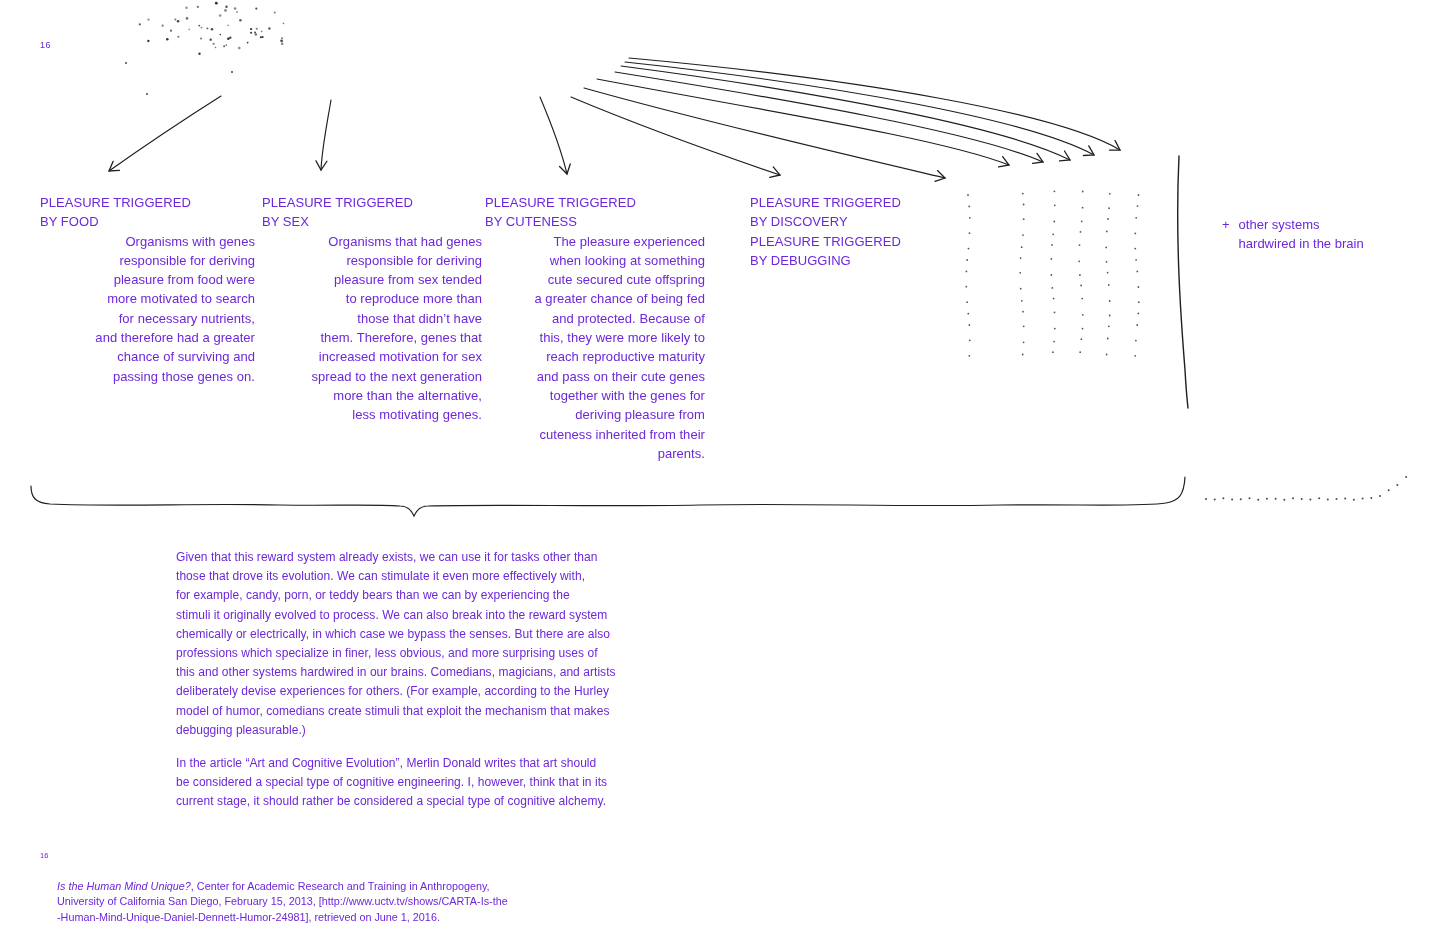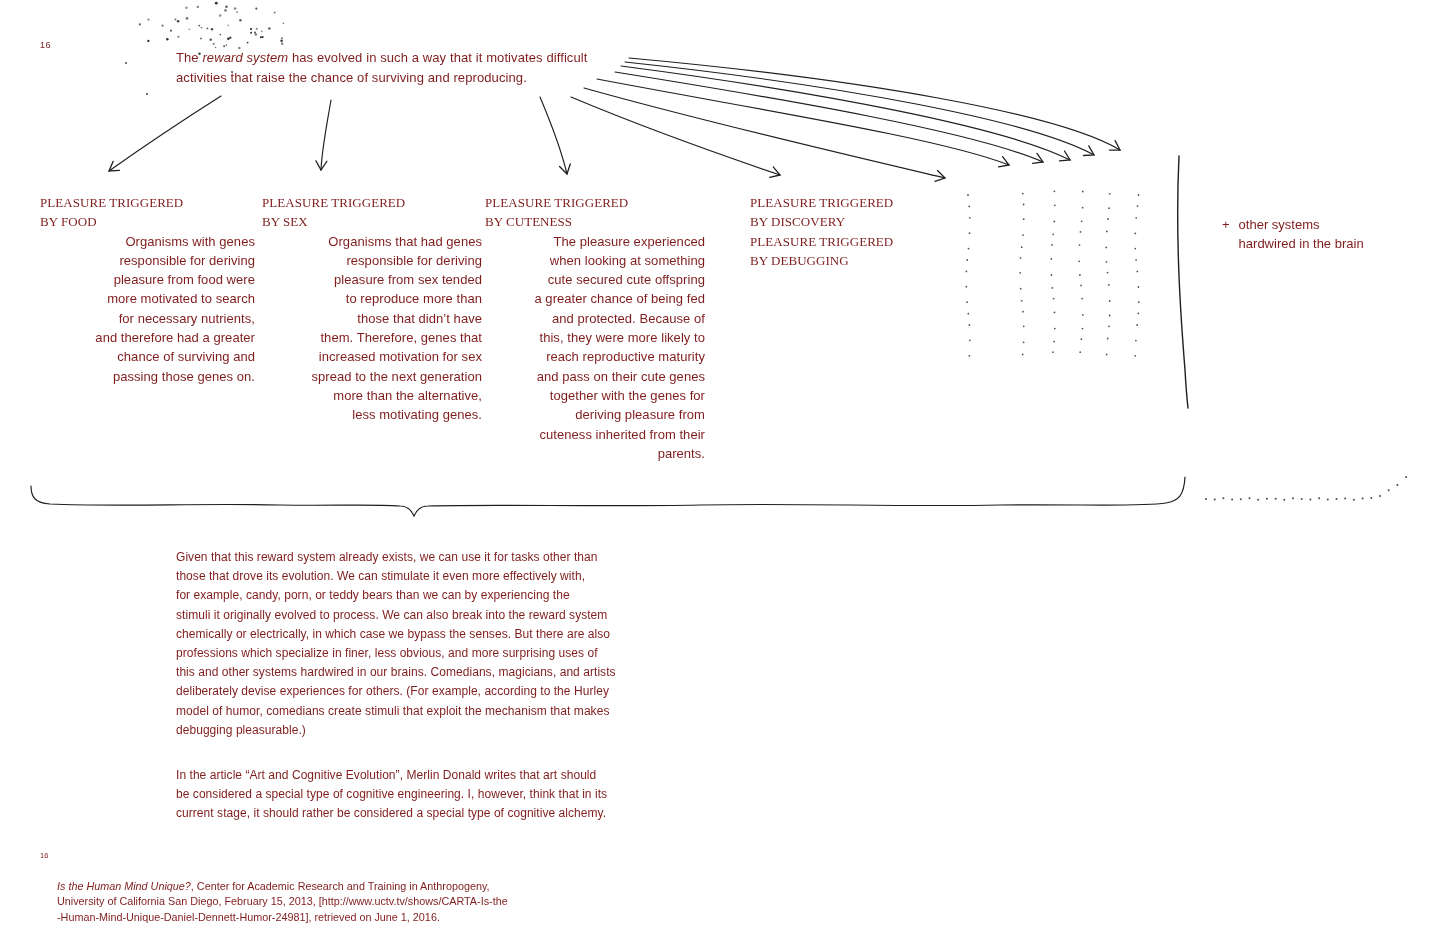--- a/index.html
+++ b/index.html
@@ -1,34 +1,34 @@
 <!DOCTYPE html>
 <html><head>
 <meta charset="utf-8">
 <style>
   html,body{margin:0;padding:0;background:#f2f2f2;}
   .page{
     position:relative;
     width:1437px;height:950px;
     background:#ffffff;
     font-family:"Liberation Sans","DejaVu Sans",sans-serif;
-    color:#7f1d1d;
+    color:#6d28d9;
     overflow:hidden;
   }
   .abs{position:absolute;}
   .pre{white-space:pre;}
   .page-number{font-size:9px;letter-spacing:.5px;}
   .statement{font-size:13px;line-height:20px;letter-spacing:.1px;}
   .statement i{font-style:italic;}
   .col{font-size:13px;line-height:19.3px;letter-spacing:.05px;}
-  .col .heading{white-space:pre;font-family:Liberation Serif, serif;}
+  .col .heading{white-space:pre;}
   .col .body{white-space:pre;text-align:right;}
   .other-systems{font-size:13px;line-height:19px;display:flex;gap:9px;}
   .para{font-size:12px;line-height:19.2px;letter-spacing:.05px;white-space:pre;}
-  .para + .para{margin-top:26px;}
+  .para + .para{margin-top:14px;}
   .footnote{font-size:10.8px;line-height:15.8px;white-space:pre-line;width:510px;}
   .footnote-marker{font-size:7.5px;position:absolute;left:0;top:1px;}
   .footnote-text{margin-left:17px;}
   svg.diagram{position:absolute;left:0;top:0;pointer-events:none;}
 </style>
 </head>
 <body>
 
 <div class="page">
 
@@ -220,22 +220,20 @@
 
     <path fill="none" stroke="#1f1f1f" stroke-width="1.2" stroke-linecap="round" d="M31,486 C31,497 35,503 50,504 C120,507 200,503 280,505
              C330,506 370,504 400,506 C407,506 411,509 414,516
              C417,509 421,506 428,506 C500,504 600,507 700,505
              C800,503 900,507 1000,505 C1080,504 1140,507 1166,503
              C1178,501 1184,496 1185,477"></path>
   </svg>
 
   <div class="abs page-number" style="left:40px;top:40px;">16</div>
 
-  <div class="abs statement pre" style="left:176px;top:48px;"><span>The </span><i>reward system</i><span> has evolved in such a way that it motivates difficult
-activities that raise the chance of surviving and reproducing.</span></div>
 
   <div class="abs col" style="left:40px;top:193px;width:215px;">
     <div class="heading">PLEASURE TRIGGERED
 BY FOOD</div>
     <div class="body">Organisms with genes
 responsible for deriving
 pleasure from food were
 more motivated to search
 for necessary nutrients,
 and therefore had a greater

